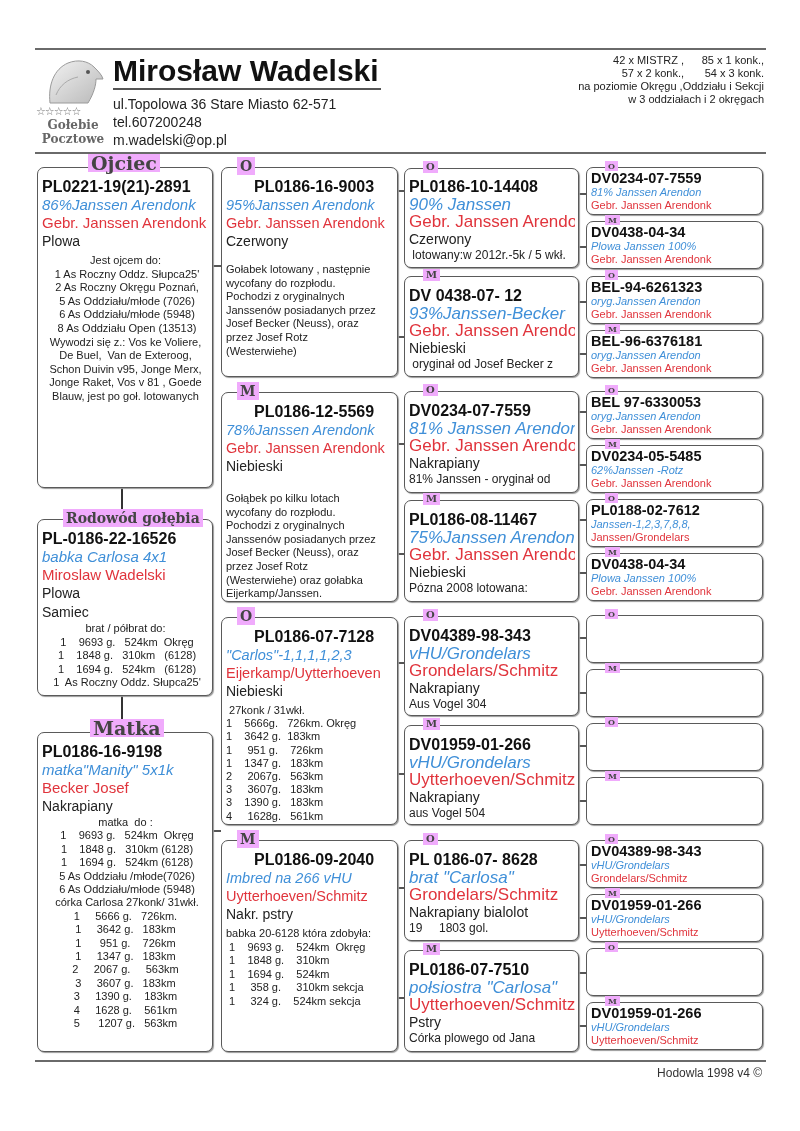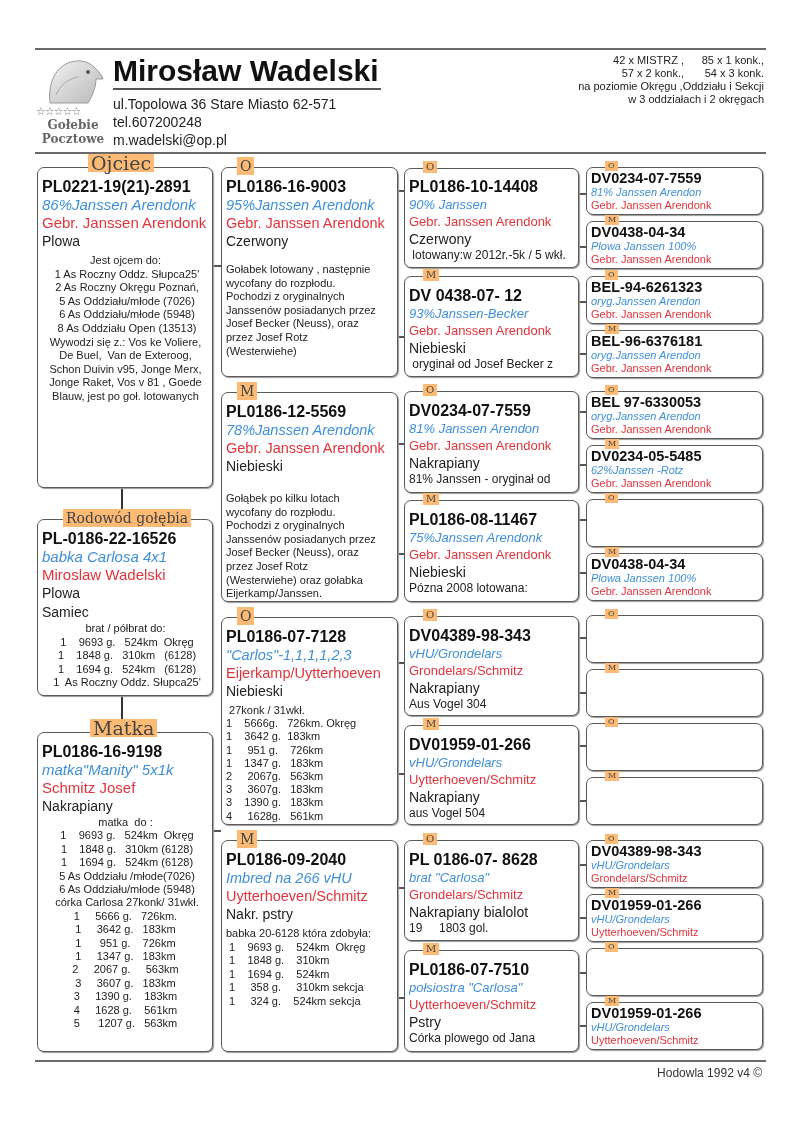--- a/index.html
+++ b/index.html
@@ -19,44 +19,44 @@
   .owner { position: absolute; left: 113px; top: 54px; font-size: 30px; font-weight: bold; color: #111; border-bottom: 2px solid #555; line-height: 34px; padding-right: 2px; }
   .addr { position: absolute; left: 113px; font-size: 14px; color: #222; }
 
   .achievements { position: absolute; right: 36px; top: 54px; width: 240px; font-size: 11px; color: #222; text-align: right; line-height: 13px; }
   .achievements .row { display: flex; justify-content: flex-end; }
   .achievements .a1 { width: 80px; text-align: right; }
   .achievements .a2 { width: 80px; text-align: right; }
 
   
   .box { position: absolute; border: 1.5px solid #5a5a5a; border-radius: 7px; background: #fff; box-shadow: 1px 1px 1px #999; }
-  .legend { position: absolute; top: -11px; background: #fdba74; padding: 0 3px; font-family: "DejaVu Serif", serif; font-weight: normal; color: #444; line-height: 18px; }
+  .legend { position: absolute; top: -11px; background: #f0abfc; padding: 0 3px; font-family: "DejaVu Serif", serif; font-weight: bold; color: #444; line-height: 18px; }
   .lg-big { font-size: 19px; top: -14px; }
   .lg-mid { font-size: 14px; top: -11px; }
   .lg-sm { font-size: 10px; top: -8px; line-height: 12px; }
   .lg-xs { font-size: 8px; top: -7px; line-height: 10px; }
 
   .ring { font-weight: bold; color: #111; white-space: nowrap; }
   .breed { font-style: italic; color: #3f8fd8; white-space: nowrap; }
   .breeder { color: #e0343c; white-space: nowrap; }
   .color { color: #222; white-space: nowrap; }
   .note { color: #222; white-space: pre; }
 
   .c1 .ring { font-size: 16px; line-height: 19px; }
   .c1 .breed, .c1 .breeder { font-size: 15px; line-height: 18px; }
   .c1 .color { font-size: 14px; line-height: 19px; }
   .c1 .note { font-size: 11px; line-height: 13.6px; text-align: center; }
 
-  .c2 .ring { font-size: 16px; line-height: 19px; }
+  .c2 .ring { font-size: 16px; line-height: 19px; margin-left: 28px; }
   .c2 .breed, .c2 .breeder { font-size: 14.5px; line-height: 18px; }
   .c2 .color { font-size: 14px; line-height: 19px; }
   .c2 .note { font-size: 11px; line-height: 13.6px; }
 
   .c3 .ring { font-size: 16px; line-height: 19px; }
-  .c3 .breed, .c3 .breeder { font-size: 13px; line-height: 17px; }
+  .c3 .breed, .c3 .breeder { font-size: 17px; line-height: 17px; }
   .c3 .color { font-size: 14px; line-height: 18px; }
   .c3 .note { font-size: 12px; line-height: 14px; }
 
   .c4 .ring { font-size: 14.5px; line-height: 16px; }
   .c4 .breed, .c4 .breeder { font-size: 11px; line-height: 13px; }
 
   .inner { position: absolute; left: 4px; right: 3px; overflow: hidden; }
 
   .vline { position: absolute; width: 2px; background: #333; }
   .hline { position: absolute; height: 1.5px; background: #555; }
@@ -172,21 +172,21 @@
  1    1694 g.   524km   (6128)
  1  As Roczny Oddz. Słupca25'</div>
   </div>
 </div>
 
 <div class="box c1" style="left:37px; top:732px; width:176px; height:320px;">
   <span class="legend lg-big" style="left:52px;">Matka</span>
   <div class="inner" style="top:9px;">
     <div class="ring">PL0186-16-9198</div>
     <div class="breed">matka"Manity" 5x1k</div>
-    <div class="breeder">Schmitz Josef</div>
+    <div class="breeder">Becker Josef</div>
     <div class="color">Nakrapiany</div>
     <div class="note" style="line-height:13.4px;">matka  do :
  1    9693 g.   524km  Okręg
  1    1848 g.   310km (6128)
  1    1694 g.   524km (6128)
  5 As Oddziału /młode(7026)
  6 As Oddziału/młode (5948)
  córka Carlosa 27konk/ 31wkł.
 1     5666 g.   726km.
 1     3642 g.   183km
@@ -401,20 +401,25 @@
 <div class="box c4" style="left:586px; top:445px; width:177px; height:48px;">
   <span class="legend lg-xs" style="left:18px;">M</span>
   <div class="inner" style="top:2px;">
       <div class="ring">DV0234-05-5485</div>
       <div class="breed"> 62%Janssen -Rotz</div>
       <div class="breeder">Gebr. Janssen Arendonk</div>
     </div>
 </div>
 <div class="box c4" style="left:586px; top:499px; width:177px; height:48px;">
   <span class="legend lg-xs" style="left:18px;">O</span>
+  <div class="inner" style="top:2px;">
+      <div class="ring">PL0188-02-7612</div>
+      <div class="breed">Janssen-1,2,3,7,8,8,</div>
+      <div class="breeder">Janssen/Grondelars</div>
+    </div>
 </div>
 <div class="box c4" style="left:586px; top:553px; width:177px; height:48px;">
   <span class="legend lg-xs" style="left:18px;">M</span>
   <div class="inner" style="top:2px;">
       <div class="ring">DV0438-04-34</div>
       <div class="breed">Plowa Janssen 100%</div>
       <div class="breeder">Gebr. Janssen Arendonk</div>
     </div>
 </div>
 <div class="box c4" style="left:586px; top:615px; width:177px; height:48px;">
@@ -450,13 +455,13 @@
 </div>
 <div class="box c4" style="left:586px; top:1002px; width:177px; height:48px;">
   <span class="legend lg-xs" style="left:18px;">M</span>
   <div class="inner" style="top:2px;">
       <div class="ring">DV01959-01-266</div>
       <div class="breed">vHU/Grondelars</div>
       <div class="breeder">Uytterhoeven/Schmitz</div>
     </div>
 </div>
 
-<div class="footer">Hodowla 1992 v4 ©</div>
+<div class="footer">Hodowla 1998 v4 ©</div>
 
 </body></html>

